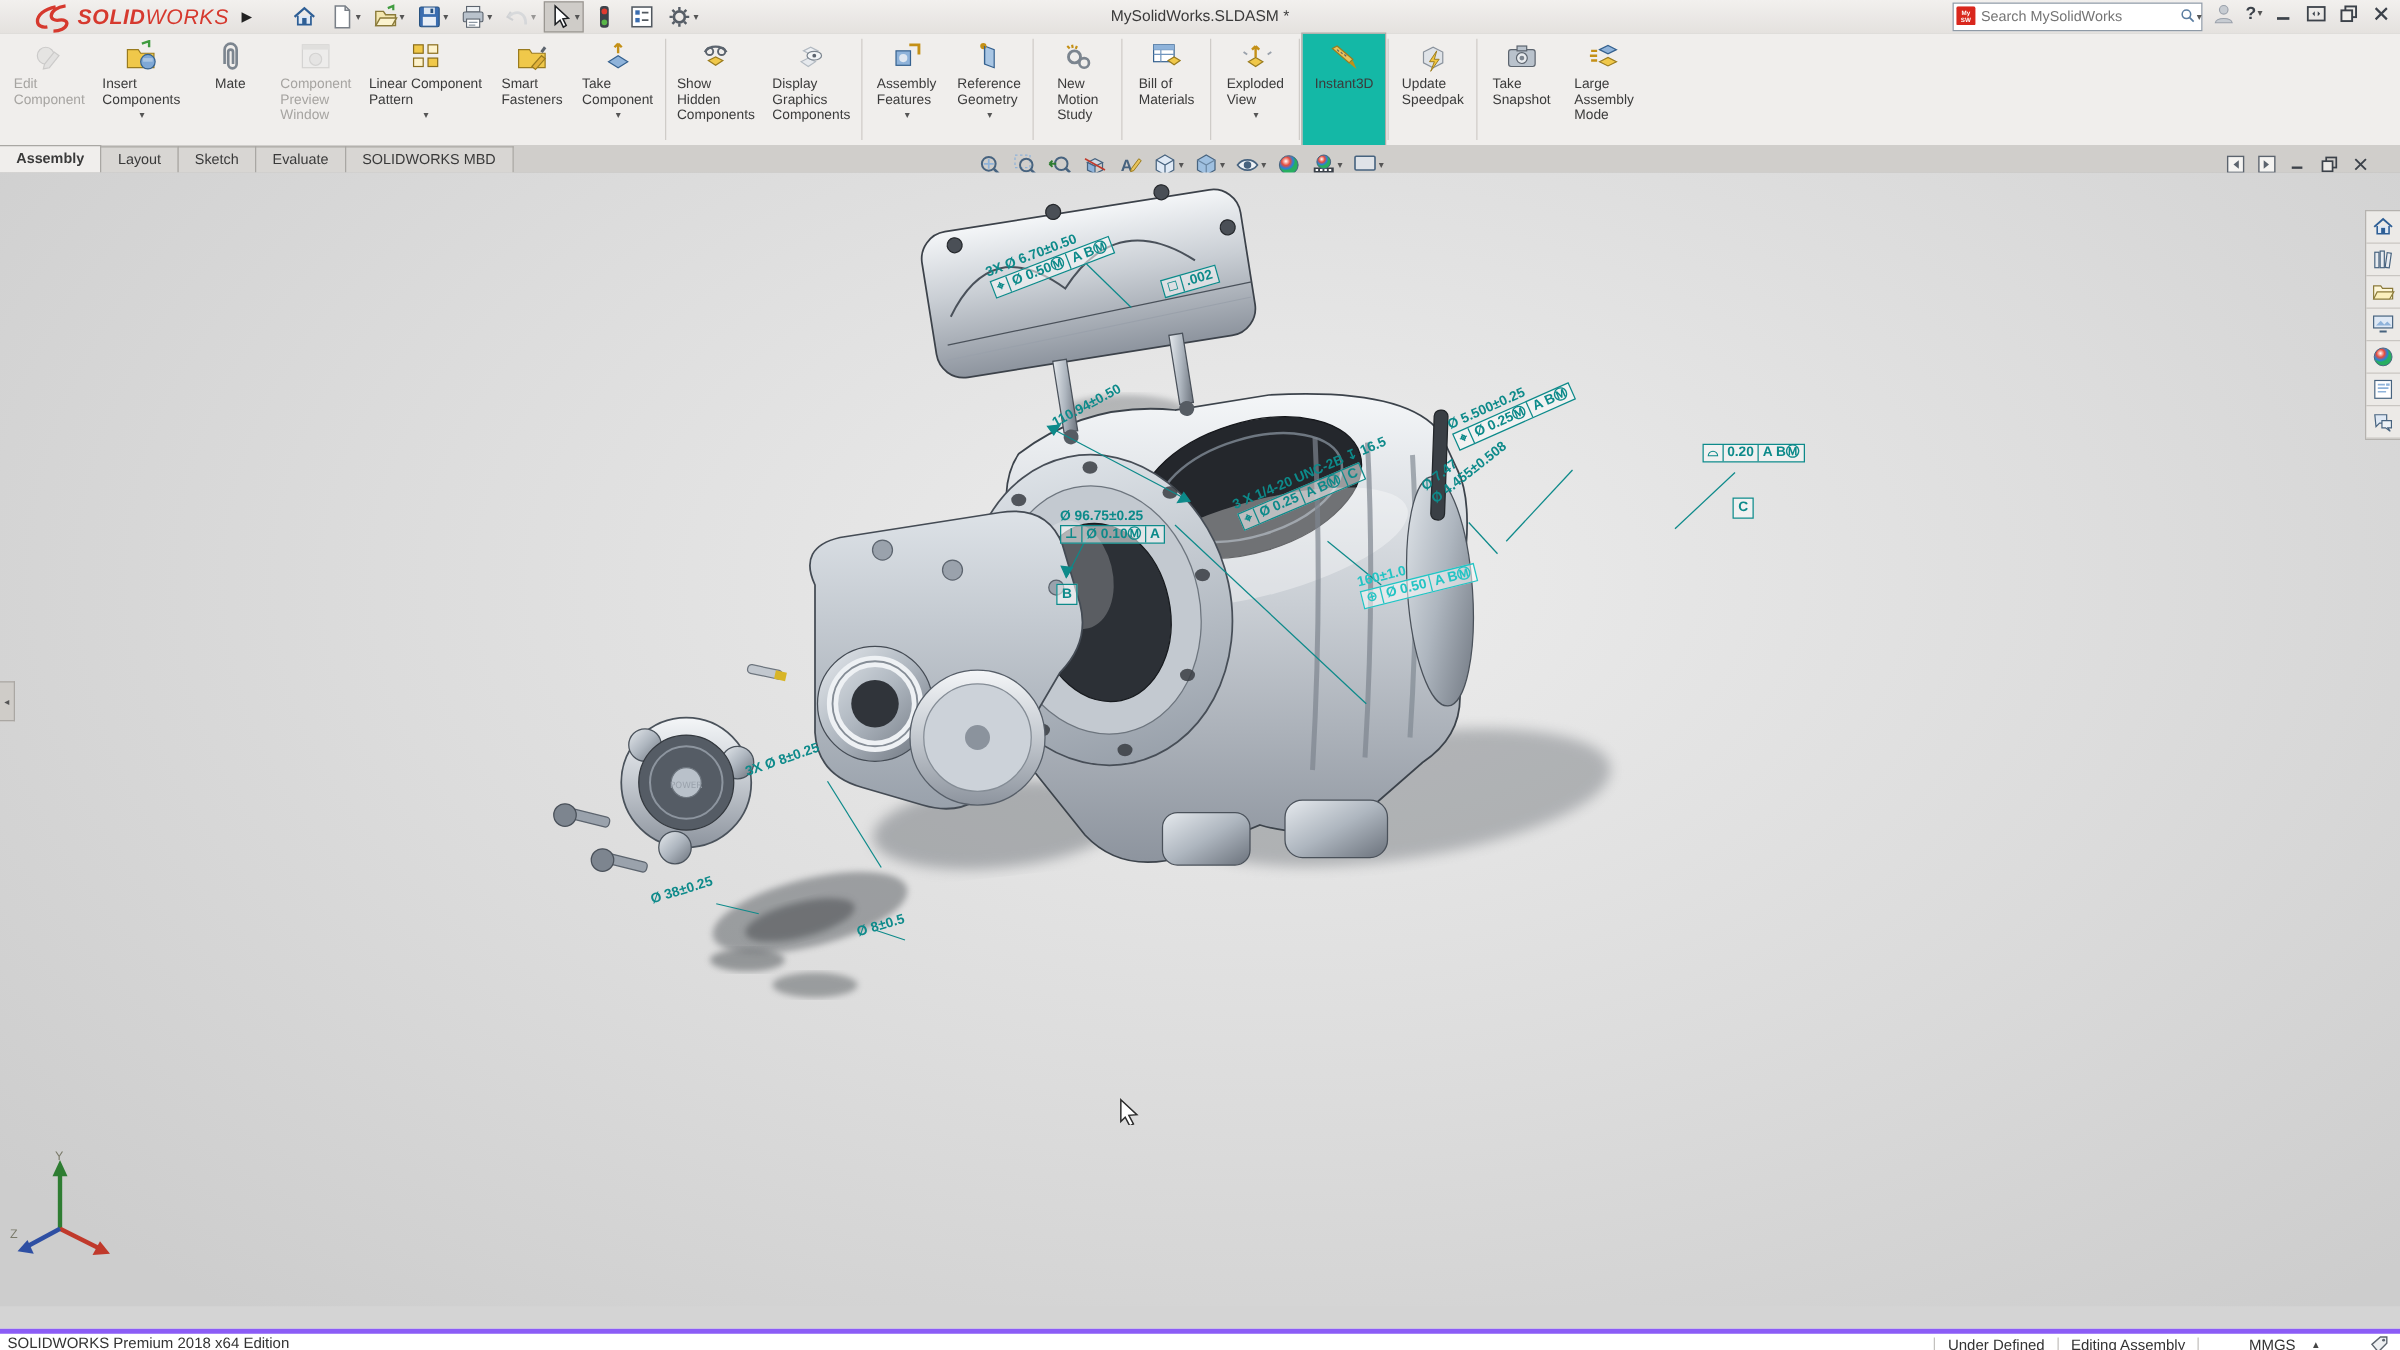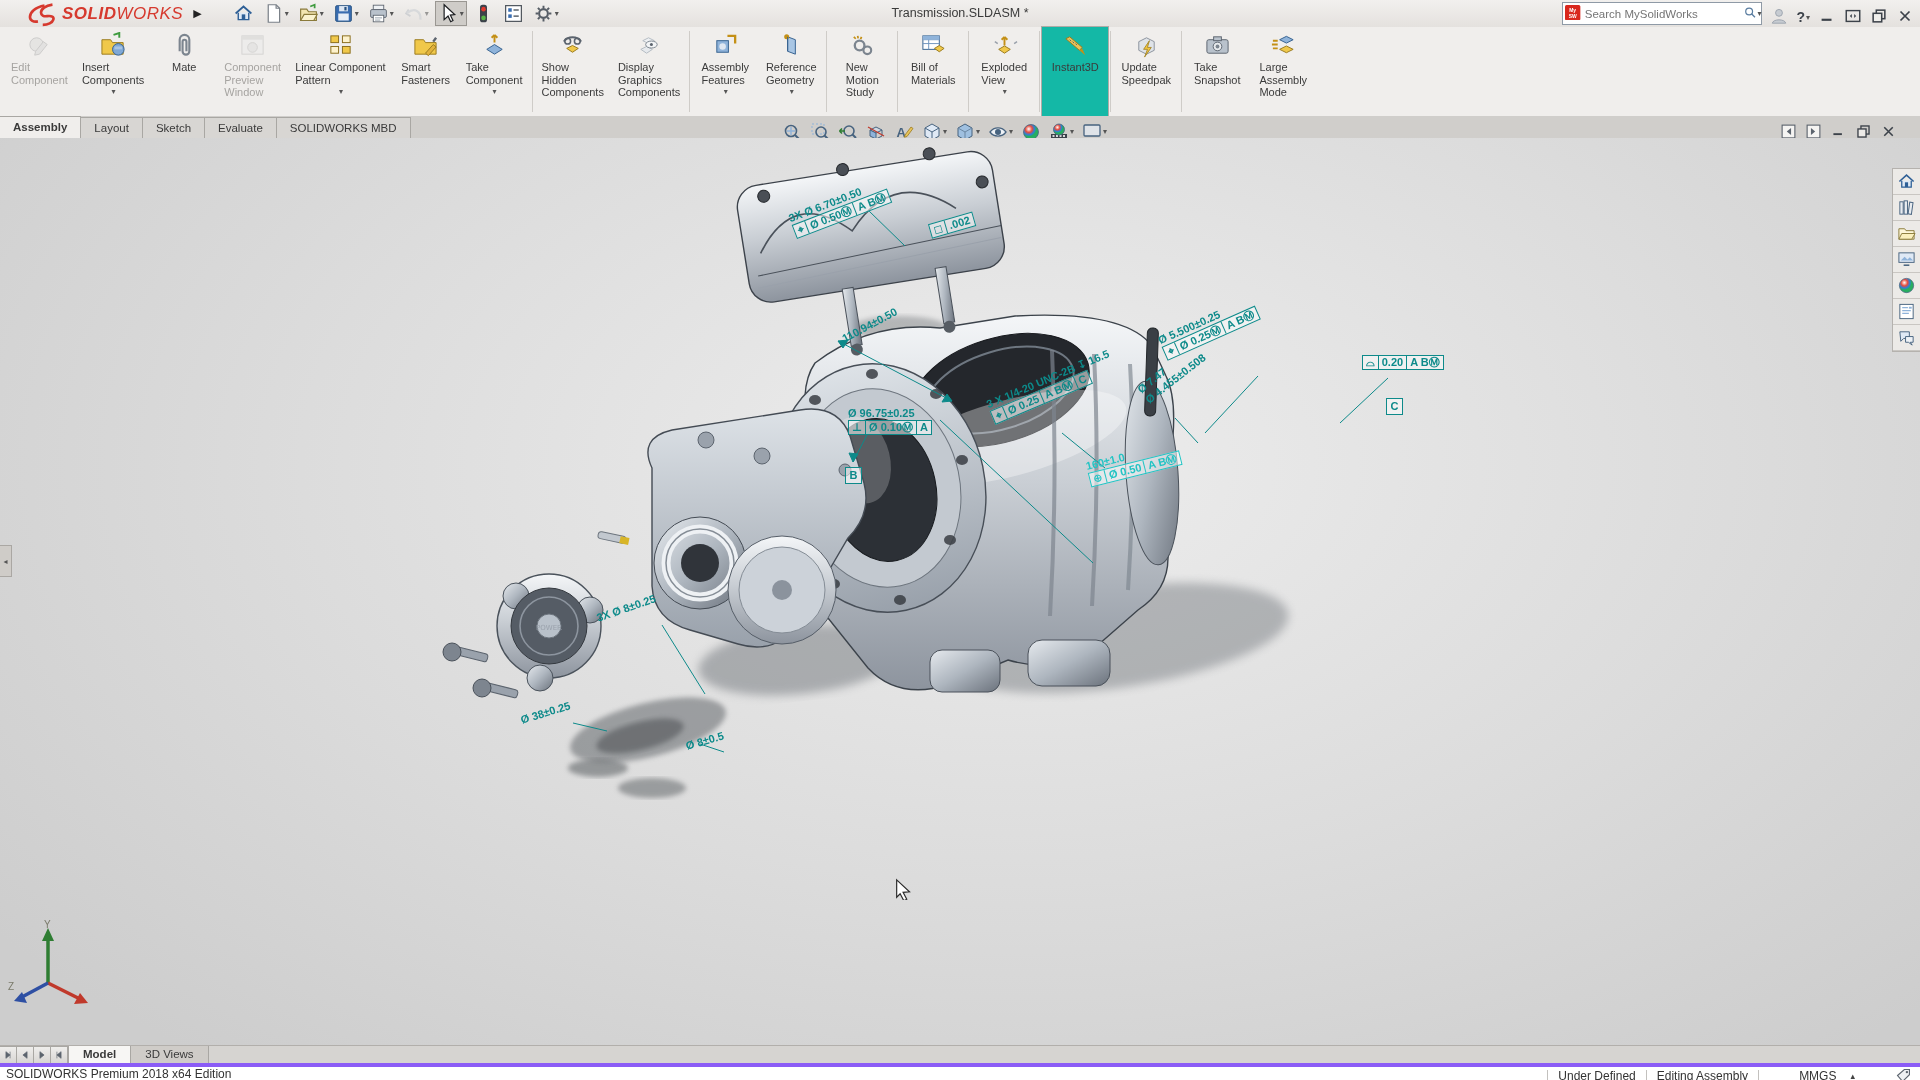--- a/index.html
+++ b/index.html
@@ -19,21 +19,21 @@
   #logo .txt b{font-weight:bold}
   #flyout{margin-left:10px;font-size:11px;color:#222}
   #quickbar{display:flex;align-items:center;margin-left:28px;gap:3px}
   .qbtn{display:flex;align-items:center;height:23px;padding:0 2px;border:1px solid transparent}
   .qbtn .ic{width:21px;height:21px}
   .qbtn.pressed{background:#cfccc8;border-color:#9a9792}
   .qbtn.disabled{opacity:.55}
   .dd{font-size:8px;color:#555;margin-left:1px}
   #doc-title{position:absolute;left:0;right:0;top:0;height:27px;line-height:27px;
     text-align:center;font-size:12.5px;color:#3a3a3a;pointer-events:none}
-  #tb-right{margin-left:auto;display:flex;align-items:flex-end;gap:8px;margin-right:6px}
+  #tb-right{margin-left:auto;display:flex;align-items:flex-start;gap:8px;margin-right:6px}
   #searchbox{display:flex;align-items:center;background:#fff;border:1px solid #8f9aa6;
     height:21px;width:196px;padding-left:2px}
   #searchbox .badge{width:18px;height:18px}
   #searchbox input{border:0;outline:0;flex:1;font-size:11.5px;color:#444;
     font-family:"Liberation Sans",sans-serif;background:transparent;padding:0 4px}
   #searchbox .mag{width:16px;height:16px}
   .tbic{width:18px;height:18px}
   #help-q{font-size:14px;font-weight:bold;color:#3c424a}
 
   
@@ -218,21 +218,21 @@
         <div class="qbtn">
           <div class="ic">
             <svg viewBox="0 0 24 24">
               <circle cx="12" cy="12" r="5" fill="none" stroke="#565d66" stroke-width="2.4"></circle>
               <path d="M12 3v3M12 18v3M3 12h3M18 12h3M5.6 5.6l2.1 2.1M16.3 16.3l2.1 2.1M18.4 5.6l-2.1 2.1M7.7 16.3l-2.1 2.1" stroke="#565d66" stroke-width="2.2"></path>
             </svg>
           </div>
           <span class="dd">▾</span>
         </div>
       </div>
-    <div id="doc-title">Transmission.SLDASM *</div>
+    <div id="doc-title">MySolidWorks.SLDASM *</div>
     <div id="tb-right">
       <div id="searchbox">
         <div class="badge">
             <svg viewBox="0 0 20 20">
               <rect width="20" height="20" rx="2" fill="#d9271d"></rect>
               <text x="10" y="9" text-anchor="middle" font-size="6.5" fill="#fff" font-weight="bold">My</text>
               <text x="10" y="16.5" text-anchor="middle" font-size="6.5" fill="#fff" font-weight="bold">SW</text>
             </svg>
           </div>
         <input placeholder="Search MySolidWorks" style="">
@@ -917,44 +917,20 @@
     </div>
 
   <div id="collapse-arrow" class="abs">◂</div>
 
   <div id="cursor" class="abs">
     <svg viewBox="0 0 24 24">
         <path d="M4 2l14 13-7 .6 4 7.5-3.2 1.7-4-7.6L4 21z" fill="#fff" stroke="#2b2b2b" stroke-width="1.3"></path>
       </svg>
   </div>
 
-  <div id="sheetbar" class="abs">
-      <div class="navbtn">
-        <svg viewBox="0 0 11 12">
-          <path d="M8 2v8M8 6L3 2v8z" fill="#5c646e" stroke="#5c646e" stroke-width=".8"></path>
-        </svg>
-      </div>
-      <div class="navbtn">
-        <svg viewBox="0 0 11 12">
-          <path d="M8 2L3 6l5 4z" fill="#5c646e" stroke="#5c646e" stroke-width=".8"></path>
-        </svg>
-      </div>
-      <div class="navbtn">
-        <svg viewBox="0 0 11 12">
-          <path d="M3 2l5 4-5 4z" fill="#5c646e" stroke="#5c646e" stroke-width=".8"></path>
-        </svg>
-      </div>
-      <div class="navbtn">
-        <svg viewBox="0 0 11 12">
-          <path d="M3 2v8M3 6l5-4v8z" fill="#5c646e" stroke="#5c646e" stroke-width=".8"></path>
-        </svg>
-      </div>
-      <div class="stab active">Model</div>
-      <div class="stab">3D Views</div>
-    </div>
 
   <div id="statusbar" class="abs">
     <span id="status-left">SOLIDWORKS Premium 2018 x64 Edition</span>
     <div id="status-right">
       <span class="ssep"></span>
       <span class="sitem">Under Defined</span>
       <span class="ssep"></span>
       <span class="sitem">Editing Assembly</span>
       <span class="ssep"></span>
       <div id="units">

